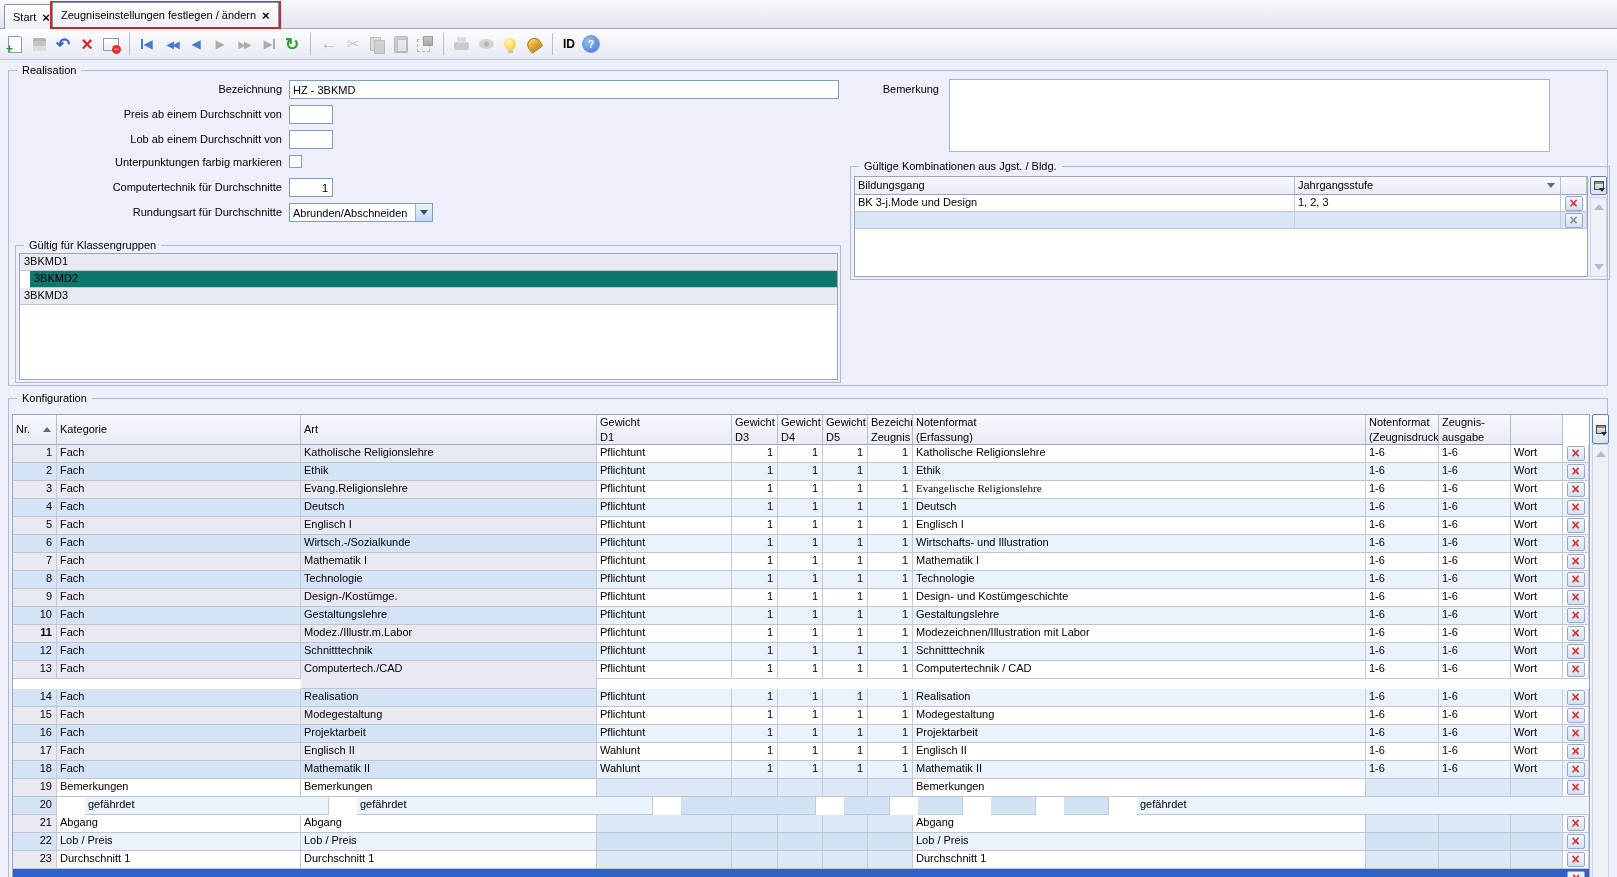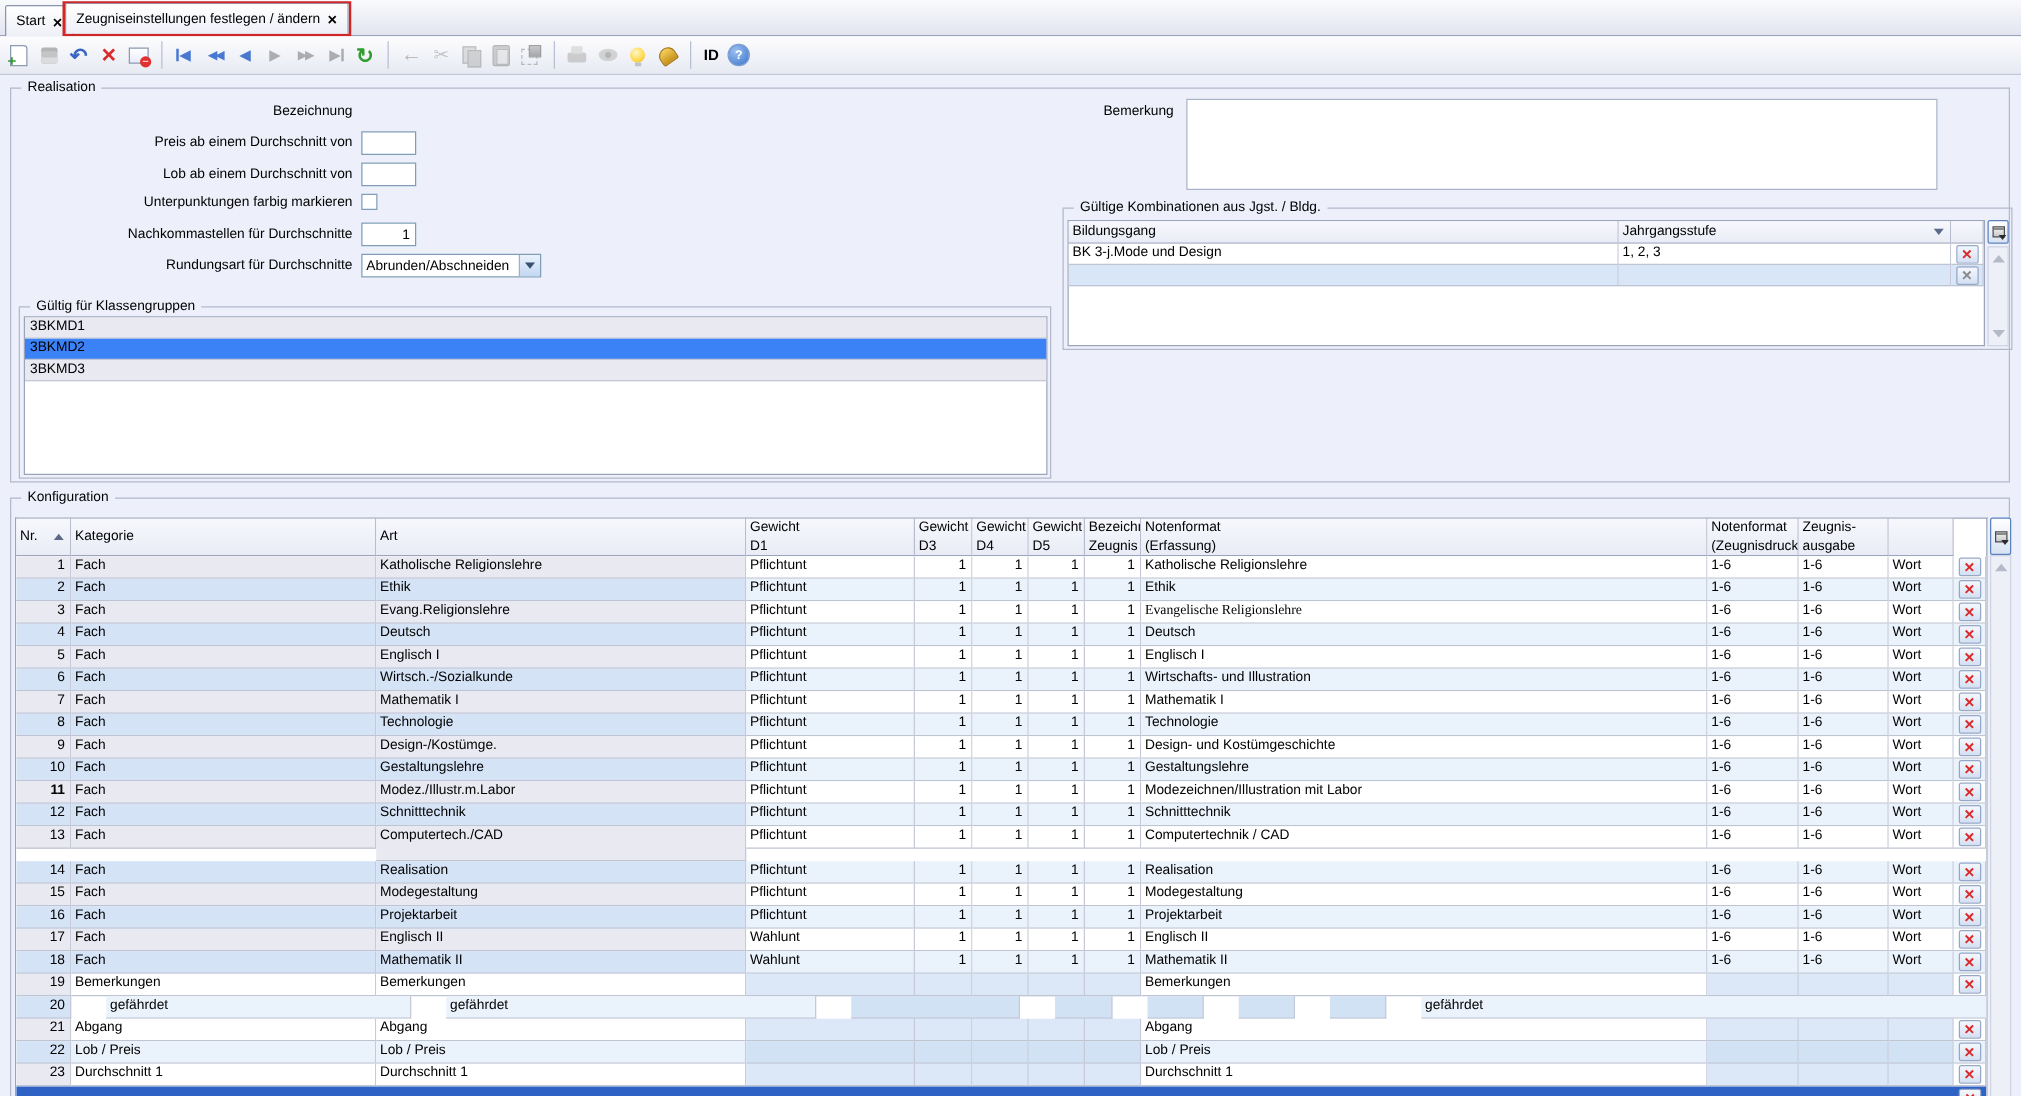--- a/index.html
+++ b/index.html
@@ -109,21 +109,21 @@
   .a  { background:#e9e9f2; }  .a.ev  { background:#d5e3f7; }
   .b  { background:#ffffff; }  .b.ev  { background:#eaf2fc; }
   .di { background:#dce8f8; }  .di.ev { background:#d2e2f5; }
   .xc { display:flex; align-items:center; justify-content:center; padding:0; }
   .xbtn { width:18px; height:15px; border:1px solid #96a8c8; border-radius:2px;
           background:linear-gradient(#f4f8fd,#d4e0f2); color:#d92b2b; font-weight:900;
           font-size:14px; line-height:12px; text-align:center; cursor:default; }
   .xbtn.gray { color:#8a8a8a; }
   .selrow { background:#2f62c5; }
   .kgrow { height:17px; padding:1px 4px 0; background:#e9e9f2; border-bottom:1px solid #c4c8d6; }
-  .kgrow.sel { background:#3b82f6; }
+  .kgrow.sel { background:#0f766e;margin-left:10px; }
 
   .gridbtn { position:absolute; border:1px solid #5b82c0; border-radius:2px;
              background:linear-gradient(#ffffff,#d8e2f2); display:flex; align-items:center;
              justify-content:center; }
   .gg { width:10px; height:9px; border:1px solid #4a4a4a; background:linear-gradient(#f4f4f4,#c8c8c8);
         box-shadow:inset 0 2px 0 #8a8a8a; position:relative; }
   .gg::after { content:""; position:absolute; right:-2px; bottom:-3px; width:0; height:0;
         border-left:3px solid transparent; border-right:3px solid transparent; border-top:4px solid #2a2a2a; }
   .sbar { position:absolute; background:#eef0f8; border:1px solid #d0d4e2; }
   .sb-up, .sb-dn { position:absolute; left:3px; width:0; height:0;
@@ -174,31 +174,32 @@
     <span class="ti ti-alert"></span>
     <span class="tsep"></span>
     <span class="ti ti-id">ID</span>
     <span class="ti ti-help"></span>
   </div>
 
 <div class="fs" style="left:8px; top:70px; width:1600px; height:316px;">
   <span class="fs-legend">Realisation</span>
 
   <span class="lab" style="top:12px;">Bezeichnung</span>
+  <input class="tin" style="left: 280px; top: 9px; width: 550px;" value="HZ - 3BKMD">
 
   <span class="lab" style="top:37px;">Preis ab einem Durchschnitt von</span>
   <input class="tin" style="left: 280px; top: 34px; width: 44px;" value="">
 
   <span class="lab" style="top:62px;">Lob ab einem Durchschnitt von</span>
   <input class="tin" style="left: 280px; top: 59px; width: 44px;" value="">
 
   <span class="lab" style="top:85px;">Unterpunktungen farbig markieren</span>
   <span class="cb" style="left:280px; top:84px;"></span>
 
-  <span class="lab" style="top:110px;">Nachkommastellen für Durchschnitte</span>
+  <span class="lab" style="top:110px;">Computertechnik für Durchschnitte</span>
   <input class="tin num" style="left: 280px; top: 107px; width: 44px;" value="1">
 
   <span class="lab" style="top:135px;">Rundungsart für Durchschnitte</span>
   <div class="combo" style="left:280px; top:132px; width:144px;">
     <span class="cval">Abrunden/Abschneiden</span>
     <span class="combo-btn">
         <span class="arr-dn"></span>
       </span>
   </div>
 

